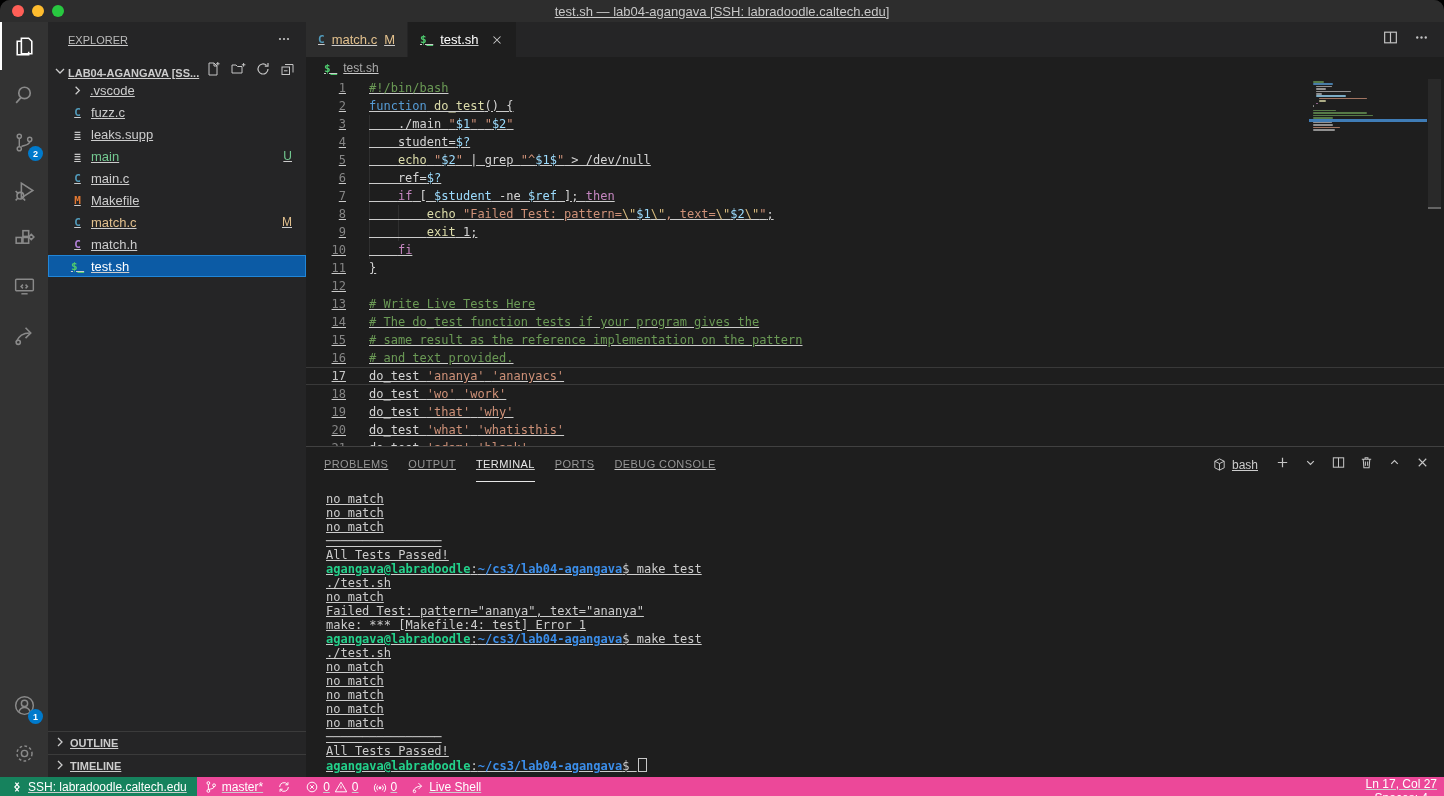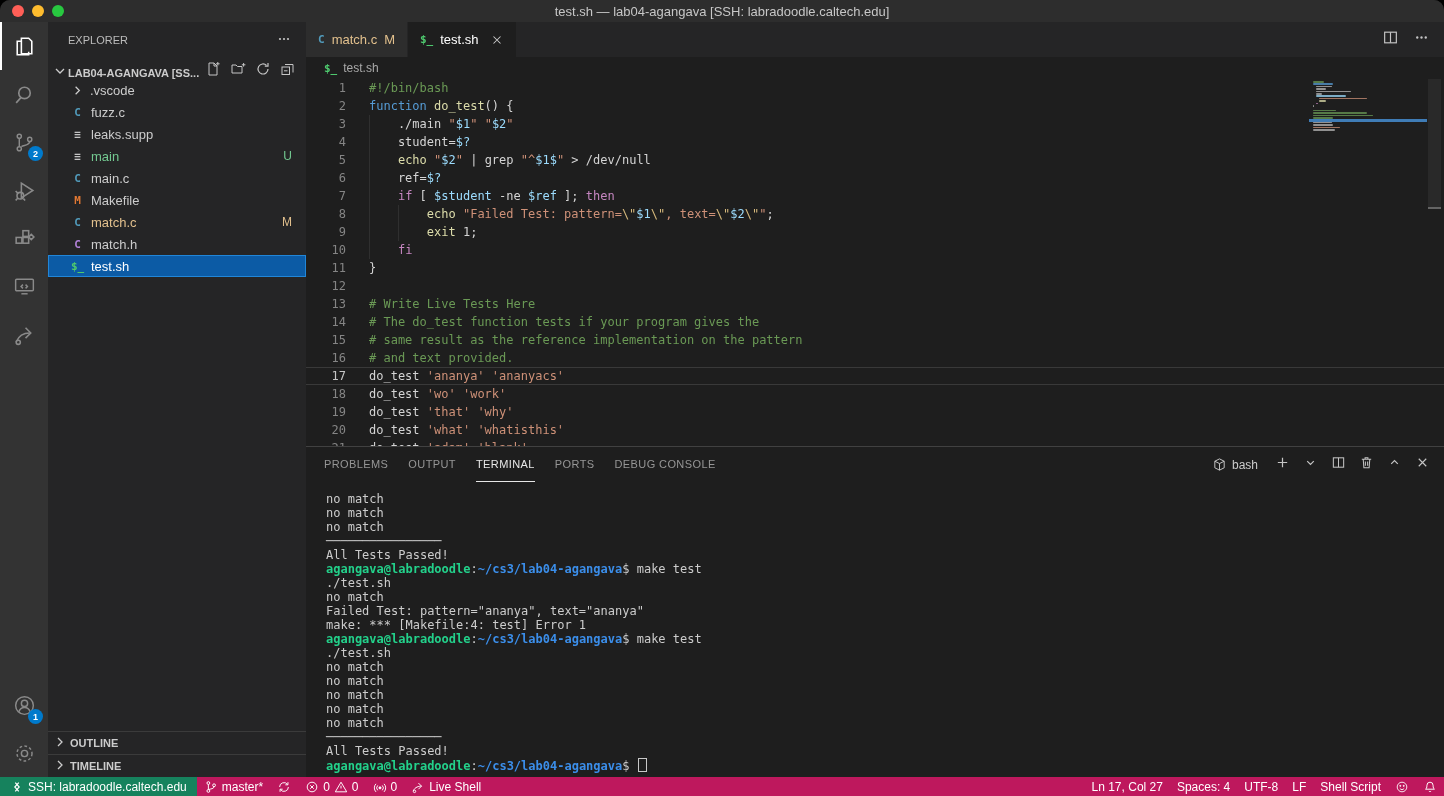--- a/index.html
+++ b/index.html
@@ -1,17 +1,17 @@
 <!DOCTYPE html>
 <html><head>
 <meta charset="utf-8">
 <style>
   html,body{margin:0;padding:0;background:#000;}
   .window{position:relative;width:1444px;height:796px;background:#1e1e1e;overflow:hidden;
-          border-radius:10px 10px 0 0;font-family:"Liberation Sans",sans-serif;color:#cccccc;}
+          border-radius:10px 10px 0 0;font-family:"Liberation Sans",sans-serif;color:#cccccc;text-decoration:underline;}
   
   .titlebar{height:22px;background:#2d2d2d;display:flex;align-items:center;justify-content:center;
             position:relative;font-size:13px;color:#c7c7c7;}
   .lights{position:absolute;left:12px;top:0;height:22px;display:flex;align-items:center;gap:8px;}
   .light{width:12px;height:12px;border-radius:50%;}
   .light.red{background:#ff5f57}.light.yellow{background:#febc2e}.light.green{background:#28c840}
   
   .main{display:flex;height:755px;}
   .activitybar{width:48px;background:#333333;display:flex;flex-direction:column;align-items:center;flex:none;}
   .ab-item{width:48px;height:48px;display:flex;align-items:center;justify-content:center;color:#8a8a8a;position:relative;cursor:pointer;}
@@ -81,25 +81,25 @@
   .p-actions svg{width:15px;height:15px;}
   .shell-label{display:flex;align-items:center;gap:5px;font-size:12px;color:#cccccc;margin-right:4px;}
   .term{flex:1;padding:10px 0 0 20px;font-family:"DejaVu Sans Mono",monospace;font-size:12px;
         line-height:14px;color:#cccccc;overflow:hidden;}
   .tline{height:14px;white-space:pre;}
   .tm-out{color:#cccccc}
   .tm-user{color:#23d18b;font-weight:bold}
   .tm-path{color:#3b8eea;font-weight:bold}
   .cursor{display:inline-block;width:7px;height:12px;border:1px solid #c8c8c8;vertical-align:-2px;margin-left:1px;}
   
-  .statusbar{height:19px;background:#be185d;display:flex;align-items:center;font-size:12px;color:#ffffff;}
+  .statusbar{height:19px;background:#ec4899;display:flex;align-items:center;font-size:12px;color:#ffffff;}
   .sbi{display:flex;align-items:center;gap:4px;padding:0 7px;height:100%;cursor:pointer;white-space:nowrap;}
   .sbi.remote{background:#16825d;padding:0 10px;}
   .sbi svg{width:14px;height:14px;}
-  .sb-right{margin-left:auto;display:flex;height:100%;align-items:center;}
+  .sb-right{margin-left:auto;display:flex;height:100%;align-items:center;flex-direction:column;}
 </style>
 </head>
 <body>
 
 <div class="window">
 
   <div class="titlebar">
     <div class="lights">
       <div class="light red"></div>
       <div class="light yellow"></div>

